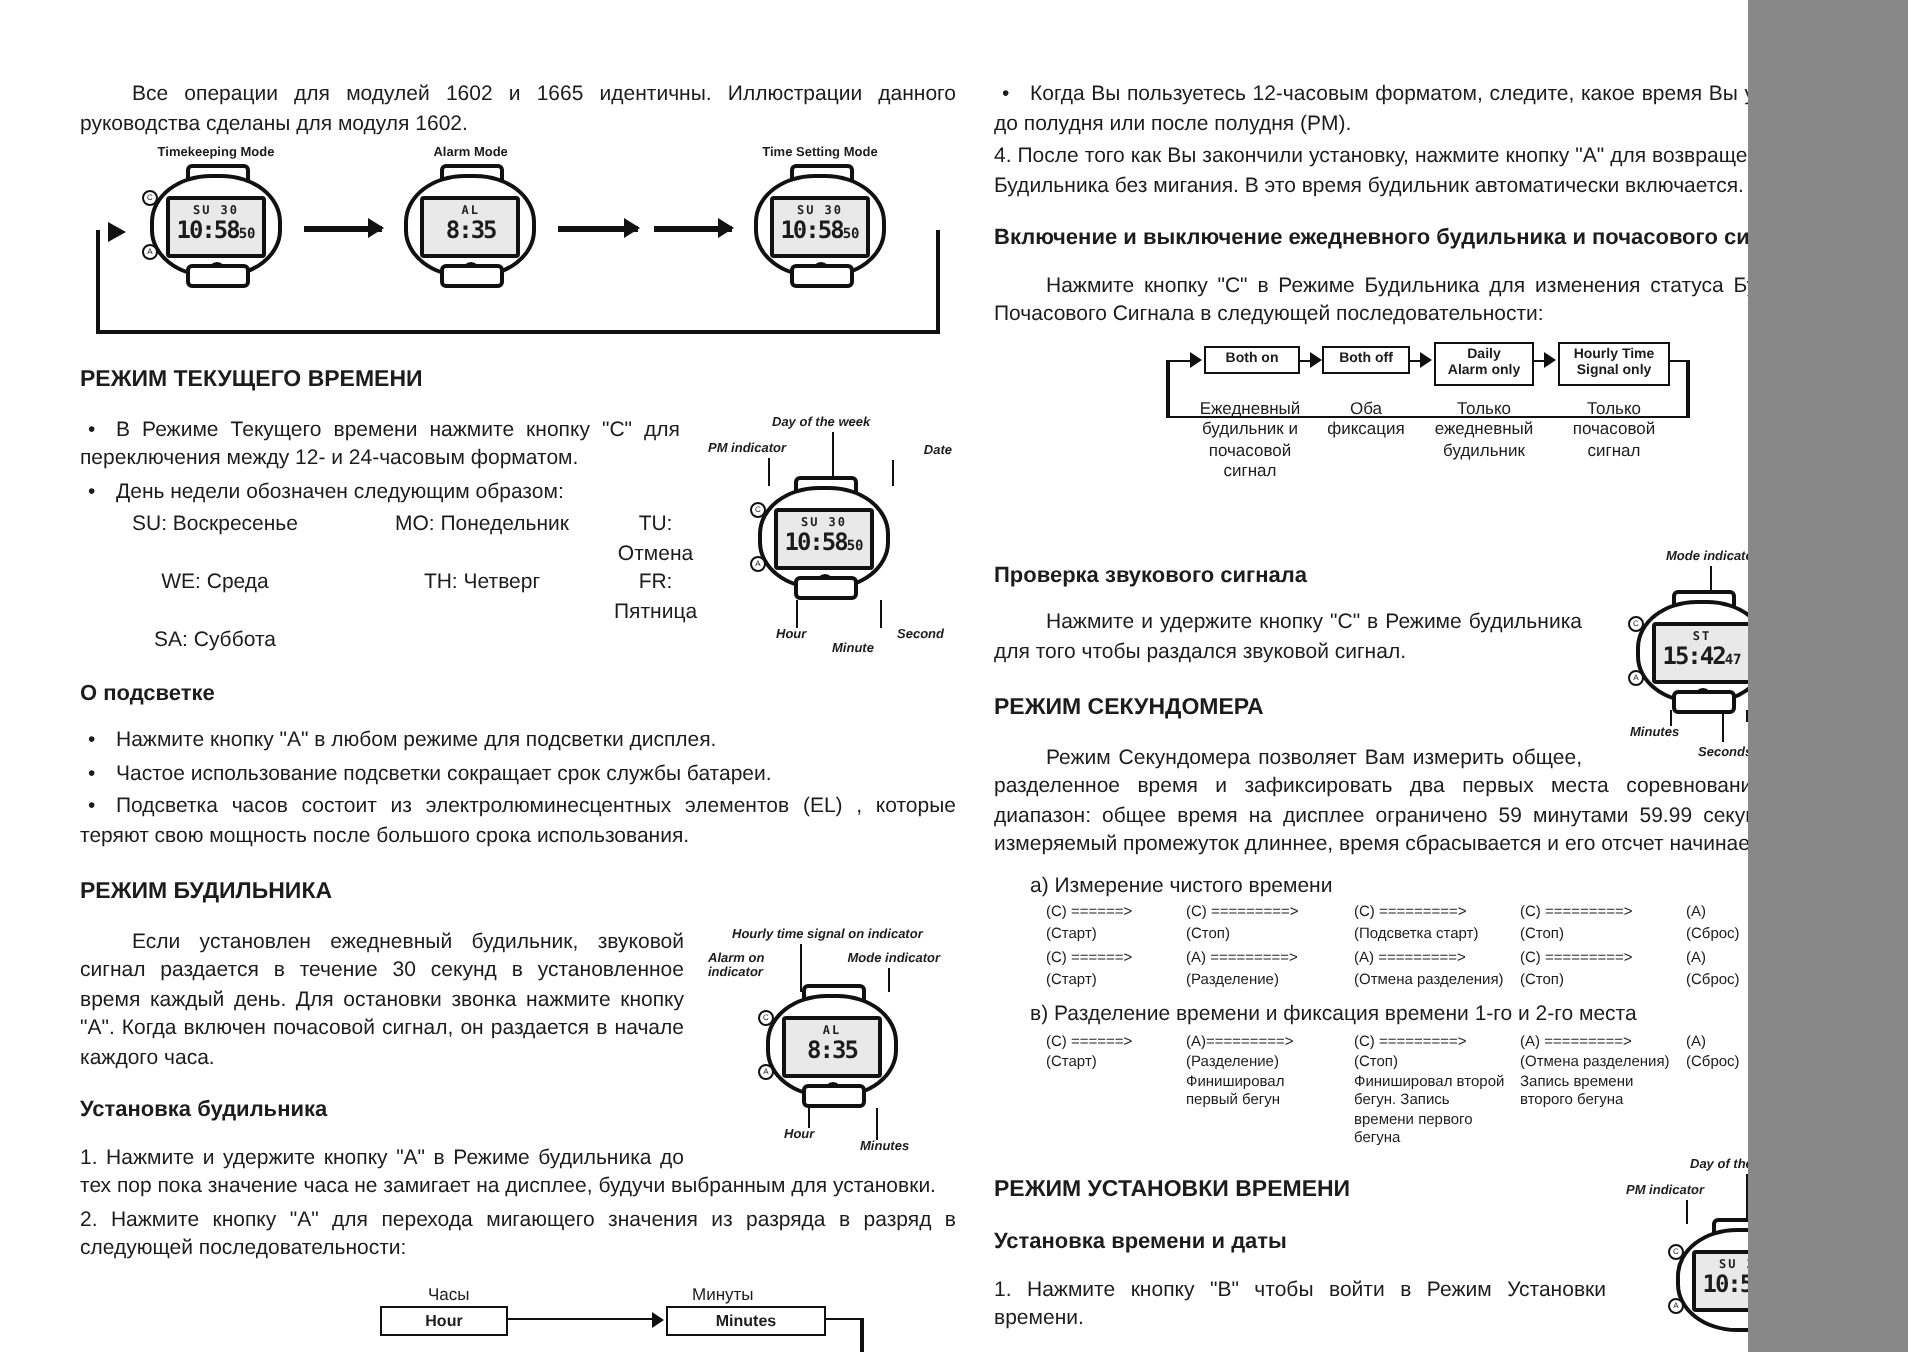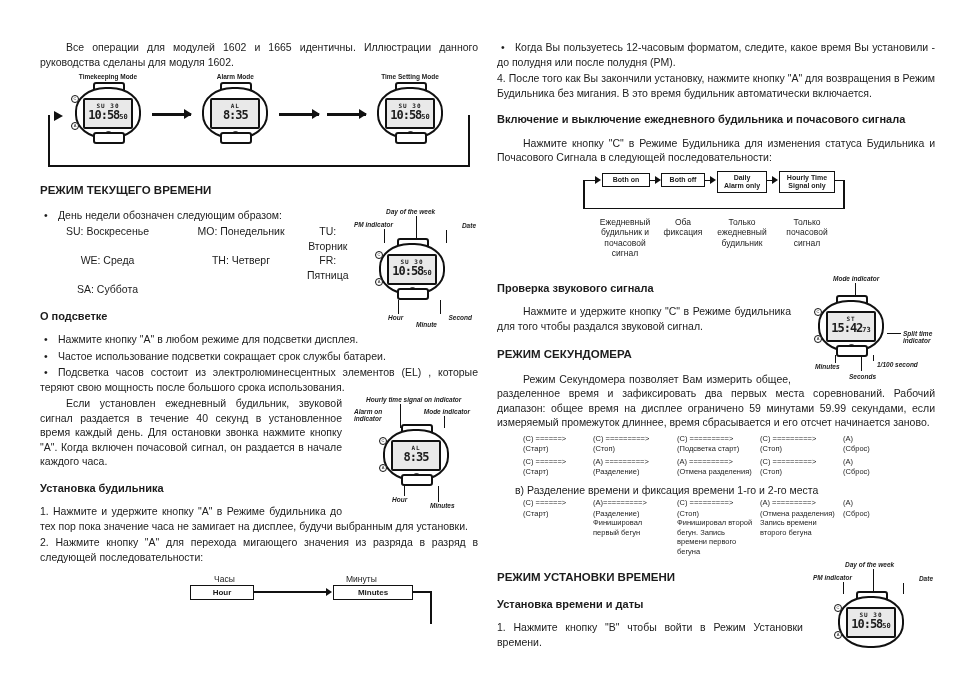--- a/index.html
+++ b/index.html
@@ -1,16 +1,16 @@
 <!DOCTYPE html>
 <html><head>
 <meta charset="utf-8">
 <style>
   html,body{margin:0;padding:0;background:#888;}
-  .page{position:relative;width:954px;height:676px;background:#ffffff;color:#1c1c1c;
+  .page{position:relative;width:874px;height:676px;background:#ffffff;color:#1c1c1c;
         font-family:"Liberation Sans","DejaVu Sans",sans-serif;font-size:10.5px;line-height:14.5px;overflow:hidden;}
   .col{position:absolute;top:40px;width:438px;}
   .col-left{left:40px;}
   .col-right{left:497px;}
   p,.para{margin:0 0 4px 0;text-align:justify;}
   .indent{text-indent:26px;}
   .h1{font-weight:bold;font-size:11.5px;margin:14px 0 10px 0;}
   .h2{font-weight:bold;font-size:11px;margin:12px 0 9px 0;}
   .bullet{margin:0 0 2px 0;text-align:justify;}
   .bullet .dot{display:inline-block;width:14px;padding-left:4px;}
@@ -49,21 +49,21 @@
   
   .adia{position:relative;height:80px;margin:8px 0 10px 128px;width:300px;}
   .abox{position:absolute;border:1.5px solid #111;text-align:center;font:bold 8px "Liberation Sans",sans-serif;background:#fff;}
   .asmall{position:absolute;font-size:8.5px;}
   .hline{position:absolute;height:1.5px;background:#111;}
   .vline{position:absolute;width:1.5px;background:#111;}
   .tri-r{position:absolute;border:4px solid transparent;border-left:6px solid #111;border-right:none;width:0;height:0;}
   
   .odia{position:relative;height:102px;margin:6px 0 2px 0;}
   .obox{position:absolute;border:1.5px solid #111;text-align:center;font:bold 7px "Liberation Sans",sans-serif;line-height:8px;background:#fff;padding:2px 1px;white-space:pre-line;}
-  .olabel{position:absolute;top:46px;text-align:center;font-size:8.5px;line-height:10.5px;white-space:pre-line;}
+  .olabel{position:absolute;top:28px;text-align:center;font-size:8.5px;line-height:10.5px;white-space:pre-line;}
   
   .seqtitle{margin:6px 0 1px 18px;text-align:left;}
   .seq{display:grid;grid-template-columns:70px 84px 83px 83px 60px;padding-left:26px;font-size:7.5px;line-height:9.5px;margin-bottom:3px;}
   .seq .op{letter-spacing:0;}
   .seq .lb{white-space:pre-line;padding-top:1px;}
 </style>
 </head>
 <body>
 
 <div class="page">
@@ -152,36 +152,38 @@
         <div class="w-crown"></div>
         <div class="w-ear w-ear-b"></div>
       </div>
       <div class="lead" style="left:48px;top:92px;width:1px;height:14px;"></div>
       <div class="lead" style="left:90px;top:92px;width:1px;height:14px;"></div>
       <div class="flabel" style="top:106px;left:38px;">Hour</div>
       <div class="flabel" style="top:106px;right:6px;">Second</div>
       <div class="flabel" style="top:113px;left:66px;">Minute</div>
     </div>
 
+    <div class="bullet"><span class="dot">•</span><span>В Режиме Текущего времени нажмите кнопку "С" для переключения между  12- и 24-часовым форматом.</span></div>
     <div class="bullet"><span class="dot">•</span><span>День недели обозначен следующим образом:</span></div>
     <div class="days">
       <span>SU: Воскресенье</span>
       <span>MO: Понедельник</span>
-      <span>TU: Вторник</span>
+      <span>TU: Отмена</span>
       <span>WE: Среда</span>
       <span>TH: Четверг</span>
       <span>FR: Пятница</span>
       <span>SA: Суббота</span>
     </div>
 
     <div class="h2">О подсветке</div>
     <div class="bullet"><span class="dot">•</span><span>Нажмите кнопку "А" в любом режиме для подсветки дисплея.</span></div>
     <div class="bullet"><span class="dot">•</span><span>Частое использование подсветки сокращает срок службы батареи.</span></div>
     <div class="bullet"><span class="dot">•</span><span>Подсветка часов состоит из электролюминесцентных элементов (EL) , которые теряют свою мощность после большого срока использования.</span></div>
 
+    <div class="h1">РЕЖИМ  БУДИЛЬНИКА</div>
 
     <div class="fig fig-al">
       <div class="flabel" style="top:0;left:14px;">Hourly time signal on indicator</div>
       <div class="flabel" style="top:12px;left:2px;">Alarm on
 indicator</div>
       <div class="flabel" style="top:12px;right:8px;">Mode indicator</div>
       <div class="lead" style="left:48px;top:8px;width:1px;height:24px;"></div>
       <div class="lead" style="left:92px;top:20px;width:1px;height:12px;"></div>
       <div class="watch" style="left:30px;top:28px;">
         <div class="w-ear w-ear-t"></div>
@@ -194,21 +196,21 @@
         </div>
         <div class="w-crown"></div>
         <div class="w-ear w-ear-b"></div>
       </div>
       <div class="lead" style="left:52px;top:90px;width:1px;height:10px;"></div>
       <div class="lead" style="left:86px;top:90px;width:1px;height:16px;"></div>
       <div class="flabel" style="top:100px;left:40px;">Hour</div>
       <div class="flabel" style="top:106px;left:78px;">Minutes</div>
     </div>
 
-    <p class="indent">Если установлен ежедневный будильник, звуковой сигнал раздается в течение 40 секунд в установленное время каждый день. Для остановки звонка нажмите кнопку "А". Когда включен почасовой сигнал, он  раздается в начале каждого часа.</p>
+    <p class="indent">Если установлен ежедневный будильник, звуковой сигнал раздается в течение 30 секунд в установленное время каждый день. Для остановки звонка нажмите кнопку "А". Когда включен почасовой сигнал, он  раздается в начале каждого часа.</p>
 
     <div class="h2">Установка будильника</div>
     <div class="bullet">1.  Нажмите и удержите кнопку "А" в Режиме будильника до тех пор пока значение часа не замигает на дисплее, будучи выбранным для установки.</div>
     <div class="bullet">2.  Нажмите кнопку "А" для перехода мигающего значения из разряда в разряд в следующей последовательности:</div>
 
     <div class="adia">
       <div class="asmall" style="left:46px;top:0;">Часы</div>
       <div class="asmall" style="left:178px;top:0;">Минуты</div>
       <div class="abox" style="left:22px;top:13px;width:62px;height:13px;line-height:13px;">Hour</div>
       <div class="abox" style="left:165px;top:13px;width:78px;height:13px;line-height:13px;">Minutes</div>
@@ -265,41 +267,42 @@
     <div class="fig fig-sw">
       <div class="flabel" style="top:0;left:34px;">Mode indicator</div>
       <div class="lead" style="left:56px;top:8px;width:1px;height:16px;"></div>
       <div class="watch" style="left:18px;top:20px;">
         <div class="w-ear w-ear-t"></div>
         <div class="w-case"></div>
         <div class="w-btn w-btn-tl">C</div>
         <div class="w-btn w-btn-bl">A</div>
         <div class="w-screen">
           <div class="w-top">ST</div>
-          <div class="w-main"><span>15:42</span><span class="w-sub">73</span></div>
+          <div class="w-main"><span>15:42</span><span class="w-sub">47</span></div>
         </div>
         <div class="w-crown"></div>
         <div class="w-ear w-ear-b"></div>
       </div>
       <div class="hline" style="left:88px;top:58px;width:14px;height:1px;"></div>
       <div class="flabel" style="top:55px;left:104px;">Split time indicator</div>
       <div class="lead" style="left:36px;top:80px;width:1px;height:8px;"></div>
       <div class="lead" style="left:62px;top:80px;width:1px;height:16px;"></div>
       <div class="lead" style="left:74px;top:80px;width:1px;height:6px;"></div>
       <div class="flabel" style="top:88px;left:16px;">Minutes</div>
       <div class="flabel" style="top:86px;left:78px;">1/100 second</div>
       <div class="flabel" style="top:98px;left:50px;">Seconds</div>
     </div>
 
     <div class="h2" style="margin-top:8px;">Проверка звукового сигнала</div>
     <p class="indent">Нажмите и удержите кнопку "С" в Режиме будильника для того чтобы раздался звуковой сигнал.</p>
 
     <div class="h1">РЕЖИМ СЕКУНДОМЕРА</div>
     <p class="indent">Режим Секундомера  позволяет Вам  измерить общее, разделенное время и зафиксировать два первых места соревнований. Рабочий диапазон: общее время на дисплее ограничено 59 минутами 59.99 секундами, если измеряемый промежуток длиннее, время сбрасывается и его отсчет начинается заново.</p>
 
+    <p class="seqtitle">а) Измерение чистого времени</p>
     <div class="seq">
       <span class="op">(C)  ======&gt;</span>
       <span class="op">(C) =========&gt;</span>
       <span class="op">(C) =========&gt;</span>
       <span class="op">(C) =========&gt;</span>
       <span class="op">(A)</span>
       <span class="lb">(Старт)</span>
       <span class="lb">(Стоп)</span>
       <span class="lb">(Подсветка старт)</span>
       <span class="lb">(Стоп)</span>

